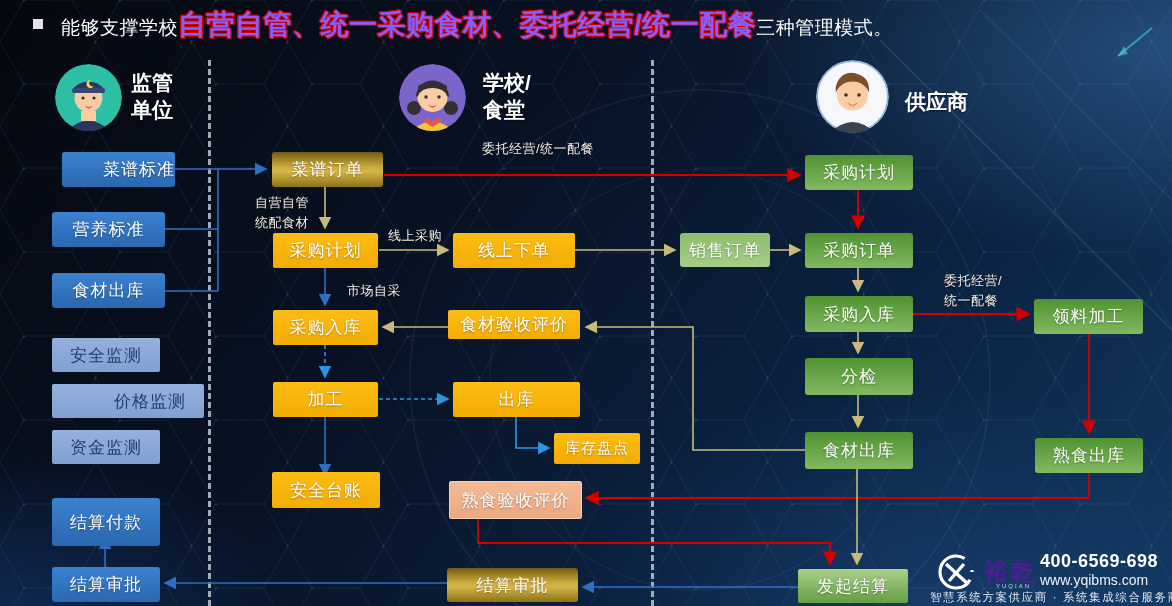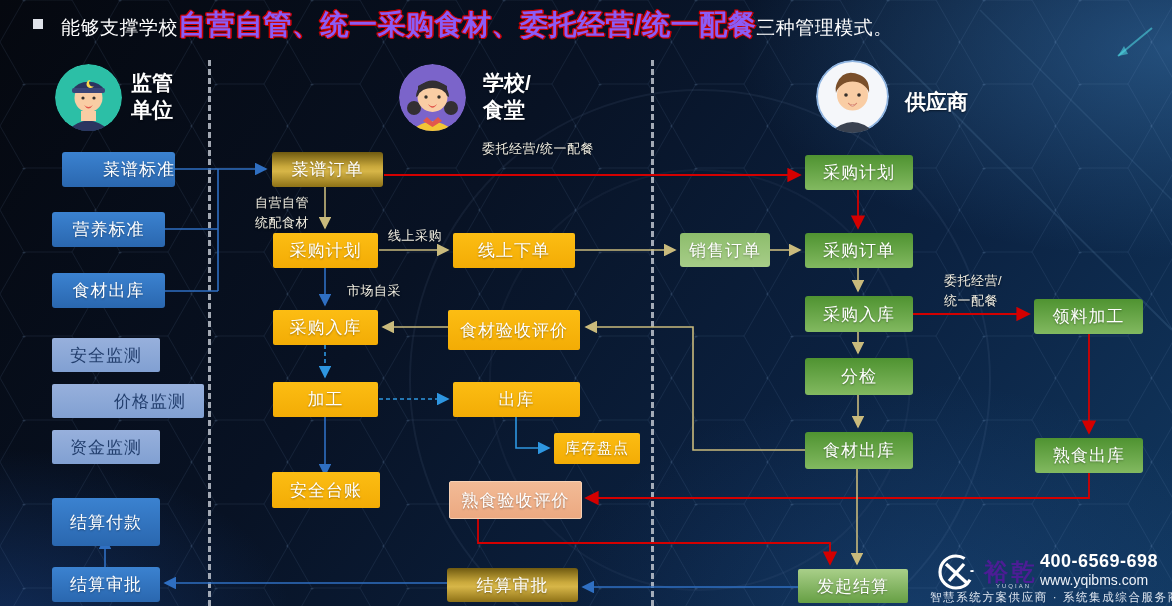--- a/index.html
+++ b/index.html
@@ -215,21 +215,21 @@
   </div>
 <div class="box b-yellow" style="left:273px;top:233px;width:105px;height:35px;">
     <span>采购计划</span>
   </div>
 <div class="box b-yellow" style="left:453px;top:233px;width:122px;height:35px;">
     <span>线上下单</span>
   </div>
 <div class="box b-yellow" style="left:273px;top:310px;width:105px;height:35px;">
     <span>采购入库</span>
   </div>
-<div class="box b-yellow" style="left:448px;top:310px;width:132px;height:40px;">
+<div class="box b-yellow" style="left:448px;top:310px;width:132px;height:29px;">
     <span>食材验收评价</span>
   </div>
 <div class="box b-yellow" style="left:273px;top:382px;width:105px;height:35px;">
     <span>加工</span>
   </div>
 <div class="box b-yellow" style="left:453px;top:382px;width:127px;height:35px;">
     <span>出库</span>
   </div>
 <div class="box b-yellow" style="left:554px;top:433px;width:86px;height:31px;font-size:15px;">
     <span>库存盘点</span>

